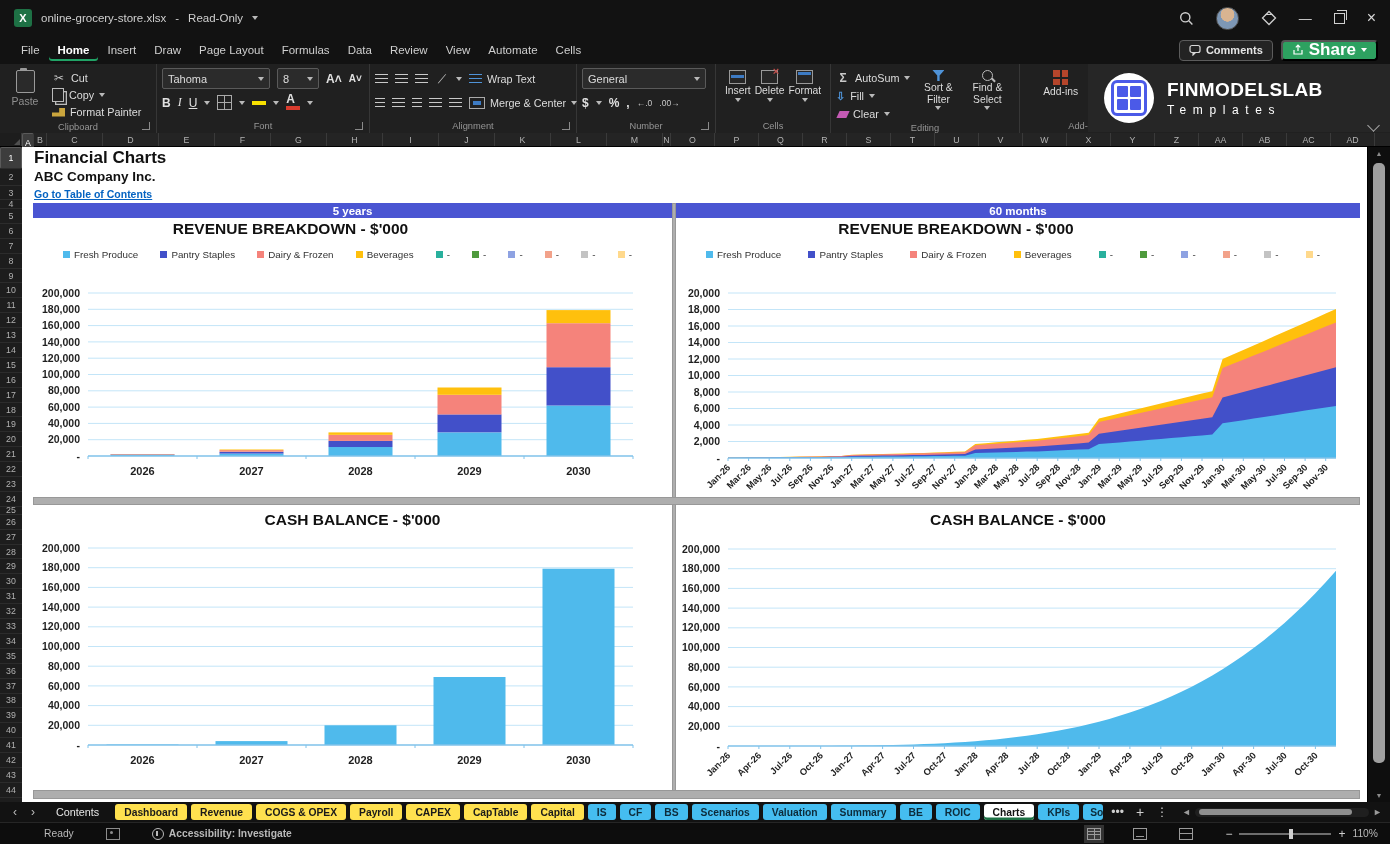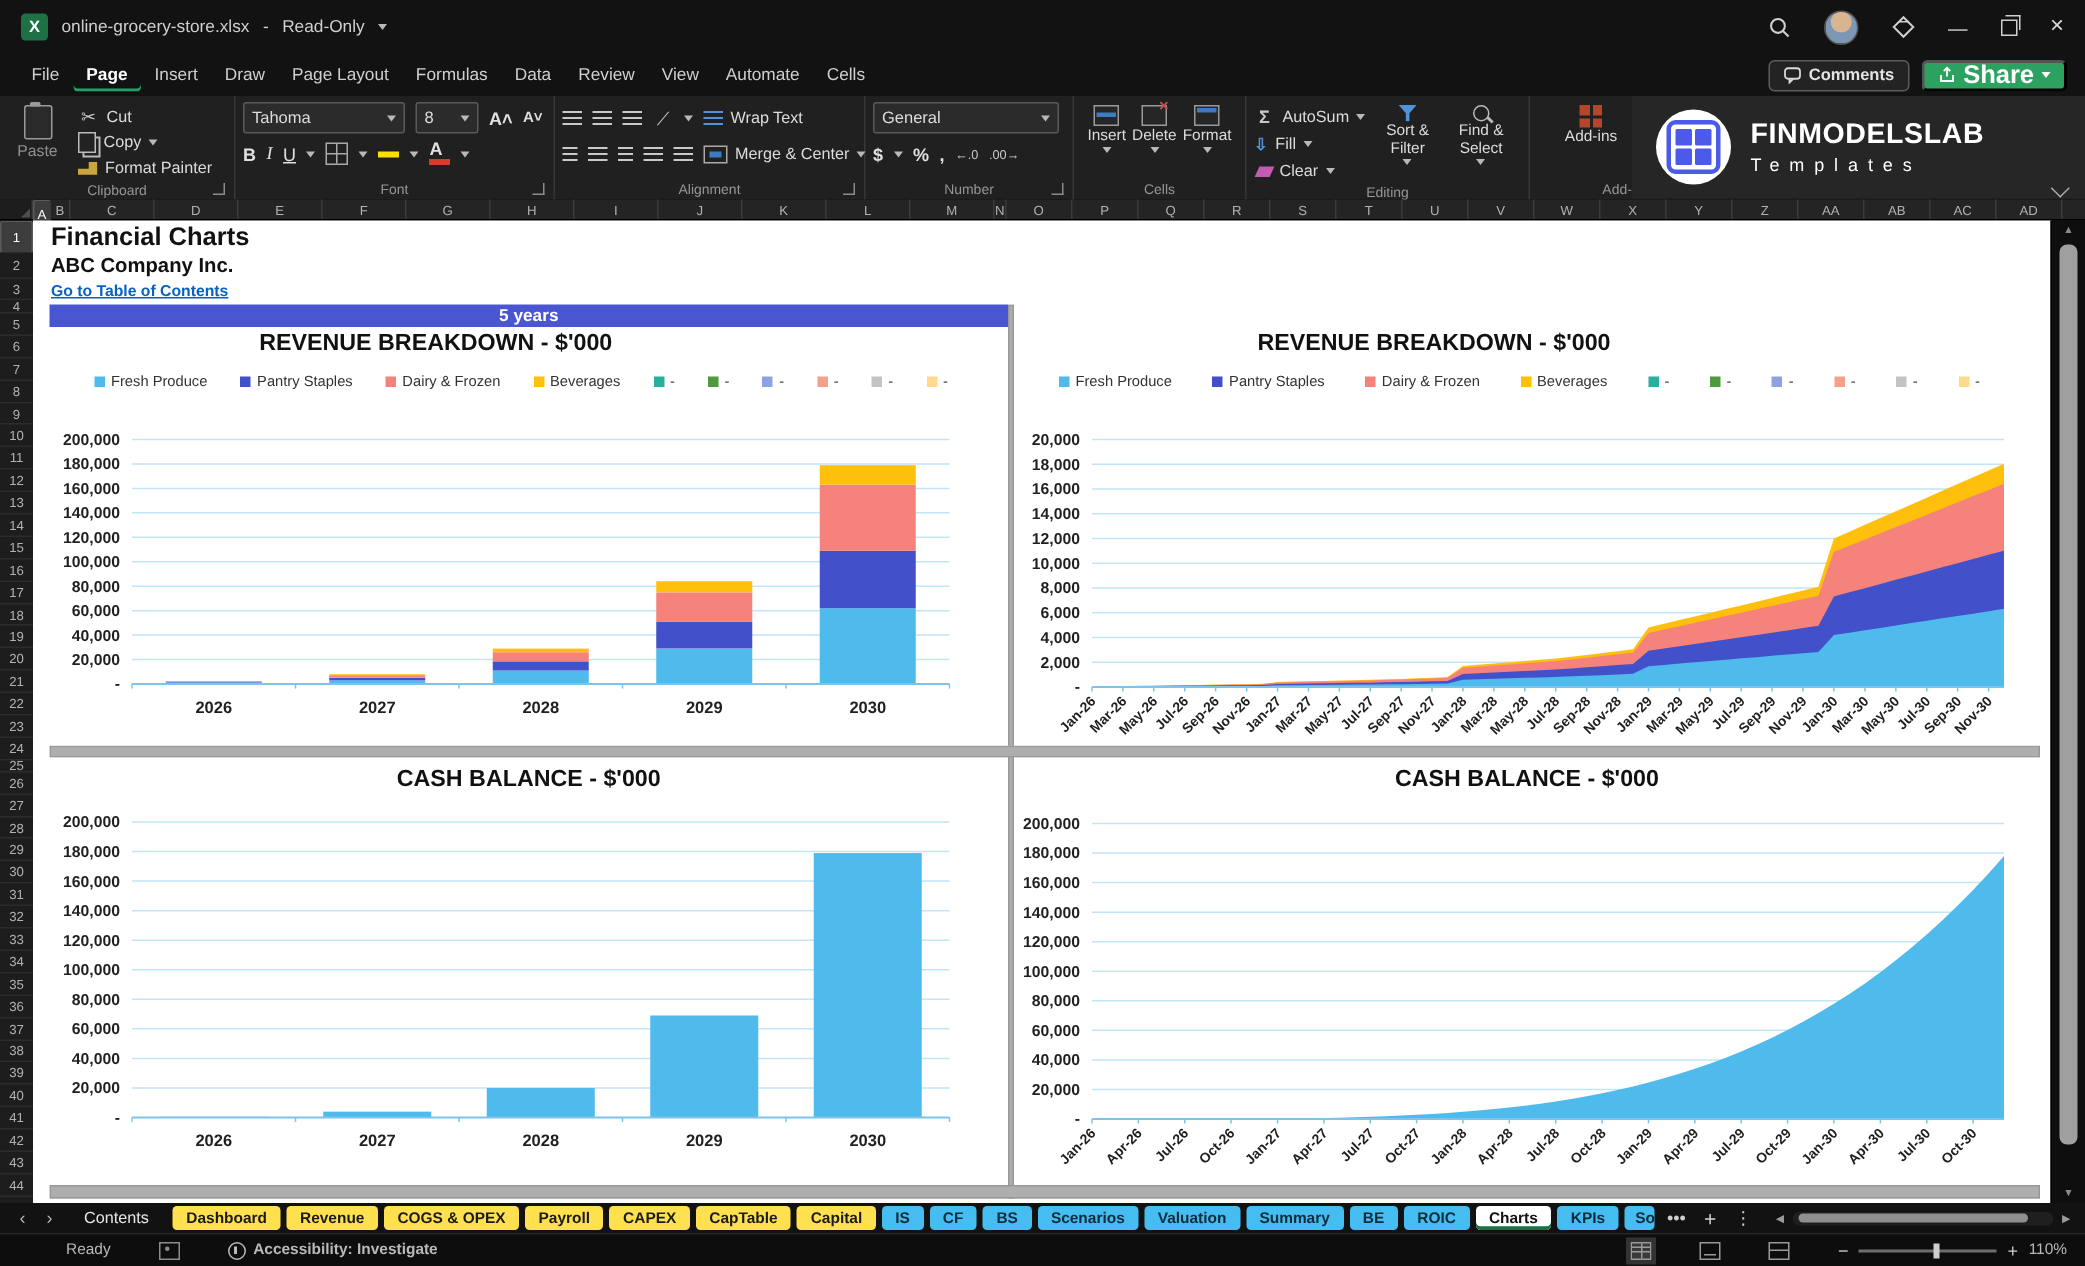--- a/index.html
+++ b/index.html
@@ -197,21 +197,21 @@
         </svg>
       <span class="wbtn">—</span>
       <span class="ic-restore"></span>
       <span class="wbtn" style="font-size:16px">×</span>
     </div>
   </div>
 
   <div class="menubar">
     <div class="menus" id="menus">
         <div class="menu-item">File</div>
-        <div class="menu-item active">Page</div>
+        <div class="menu-item active">Home</div>
         <div class="menu-item">Insert</div>
         <div class="menu-item">Draw</div>
         <div class="menu-item">Page Layout</div>
         <div class="menu-item">Formulas</div>
         <div class="menu-item">Data</div>
         <div class="menu-item">Review</div>
         <div class="menu-item">View</div>
         <div class="menu-item">Automate</div>
         <div class="menu-item">Cells</div>
       </div>
@@ -502,20 +502,23 @@
       <div class="rh" style="height:14.9px">44</div>
     </div>
 
   <div class="cells">
     <div class="sh-title">Financial Charts</div>
     <div class="sh-company">ABC Company Inc.</div>
     <a class="sh-link">Go to Table of Contents</a>
 
     <div class="banner" style="left:11px;top:56px;width:639px;background:#4A55D2">
         <span>5 years</span>
+      </div>
+    <div class="banner" style="left:654px;top:56px;width:684px;background:#4A55D2">
+        <span>60 months</span>
       </div>
 
     <div class="gutter" style="left:650px;top:56px;width:4px;height:596px"></div>
     <div class="gutter" style="left:11px;top:350px;width:1327px;height:8px"></div>
     <div class="gutter" style="left:11px;top:643px;width:1327px;height:9px"></div>
 
     <div class="chart" id="chart0" style="left:11px;top:71px;width:639px;height:279px">
       <svg class="plot" viewBox="0 0 639 279">
           <g>
             <line class="grid" x1="55" x2="600" y1="221.7" y2="221.7"></line>

